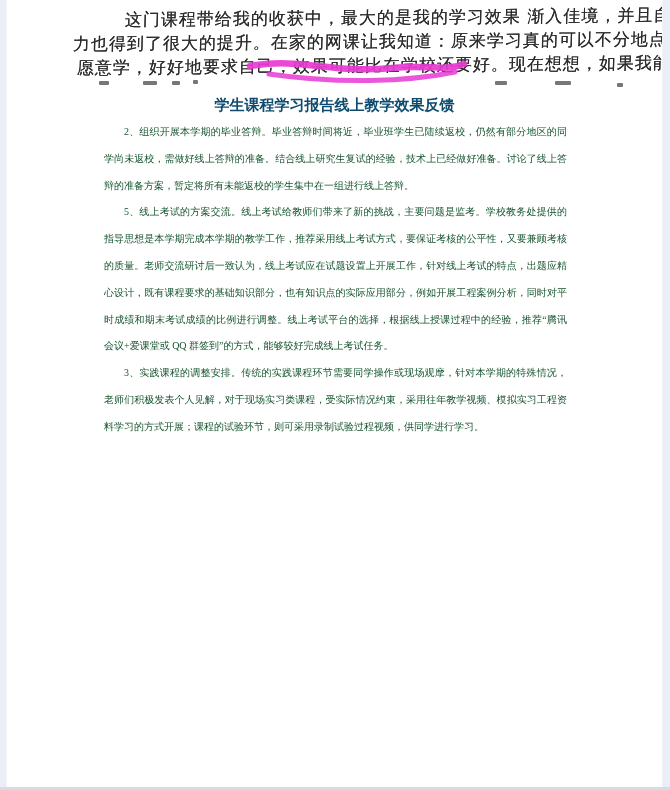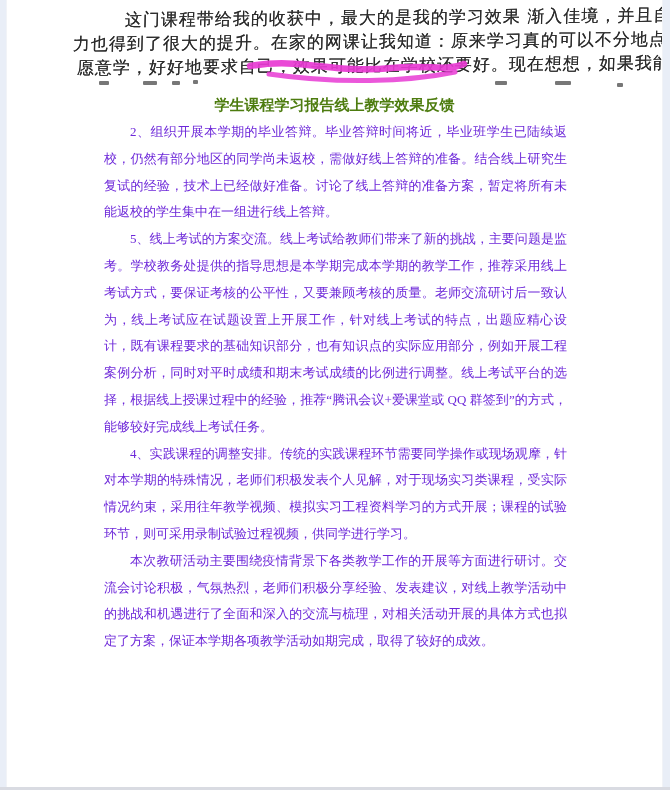--- a/index.html
+++ b/index.html
@@ -50,30 +50,30 @@
   .frag.f4{left:186px;width:5px;top:80px;}
   .frag.f5{left:488px;width:12px;}
   .frag.f6{left:548px;width:16px;}
   .frag.f7{left:610px;width:6px;top:83px;}
   
   .doc-title{
     margin:3px 0 0 0;
     text-align:center;
     font-family:"Liberation Sans", sans-serif;
     font-weight:bold;font-size:15px;line-height:24px;
-    color:#4d7c0f;
+    color:#0c4a6e;
   }
   .doc-body{
     padding:2px 95px 0 97px;
   }
   .doc-body p{
     margin:0;
     font-family:"Liberation Serif", serif;
-    font-size:13px;line-height:26.8px;
-    color:#6d28d9;
+    font-size:10px;line-height:26.8px;
+    color:#14532d;
     text-align:justify;
     text-justify:inter-character;
     text-indent:2em;
   }
 </style>
 </head>
 <body>
 
 <div class="page">
 
@@ -96,19 +96,18 @@
         <span class="frag f6"></span>
       <span class="frag f7"></span>
     </div>
   </div>
 
   <h1 class="doc-title">学生课程学习报告线上教学效果反馈</h1>
 
   <div class="doc-body">
     <p>2、组织开展本学期的毕业答辩。毕业答辩时间将近，毕业班学生已陆续返校，仍然有部分地区的同学尚未返校，需做好线上答辩的准备。结合线上研究生复试的经验，技术上已经做好准备。讨论了线上答辩的准备方案，暂定将所有未能返校的学生集中在一组进行线上答辩。</p>
     <p>5、线上考试的方案交流。线上考试给教师们带来了新的挑战，主要问题是监考。学校教务处提供的指导思想是本学期完成本学期的教学工作，推荐采用线上考试方式，要保证考核的公平性，又要兼顾考核的质量。老师交流研讨后一致认为，线上考试应在试题设置上开展工作，针对线上考试的特点，出题应精心设计，既有课程要求的基础知识部分，也有知识点的实际应用部分，例如开展工程案例分析，同时对平时成绩和期末考试成绩的比例进行调整。线上考试平台的选择，根据线上授课过程中的经验，推荐“腾讯会议+爱课堂或 QQ 群签到”的方式，能够较好完成线上考试任务。</p>
-    <p>4、实践课程的调整安排。传统的实践课程环节需要同学操作或现场观摩，针对本学期的特殊情况，老师们积极发表个人见解，对于现场实习类课程，受实际情况约束，采用往年教学视频、模拟实习工程资料学习的方式开展；课程的试验环节，则可采用录制试验过程视频，供同学进行学习。</p>
-    <p>本次教研活动主要围绕疫情背景下各类教学工作的开展等方面进行研讨。交流会讨论积极，气氛热烈，老师们积极分享经验、发表建议，对线上教学活动中的挑战和机遇进行了全面和深入的交流与梳理，对相关活动开展的具体方式也拟定了方案，保证本学期各项教学活动如期完成，取得了较好的成效。</p>
+    <p>3、实践课程的调整安排。传统的实践课程环节需要同学操作或现场观摩，针对本学期的特殊情况，老师们积极发表个人见解，对于现场实习类课程，受实际情况约束，采用往年教学视频、模拟实习工程资料学习的方式开展；课程的试验环节，则可采用录制试验过程视频，供同学进行学习。</p>
   </div>
 
 </div>
 
 <div class="bottom-bar"></div>
 
 </body></html>

